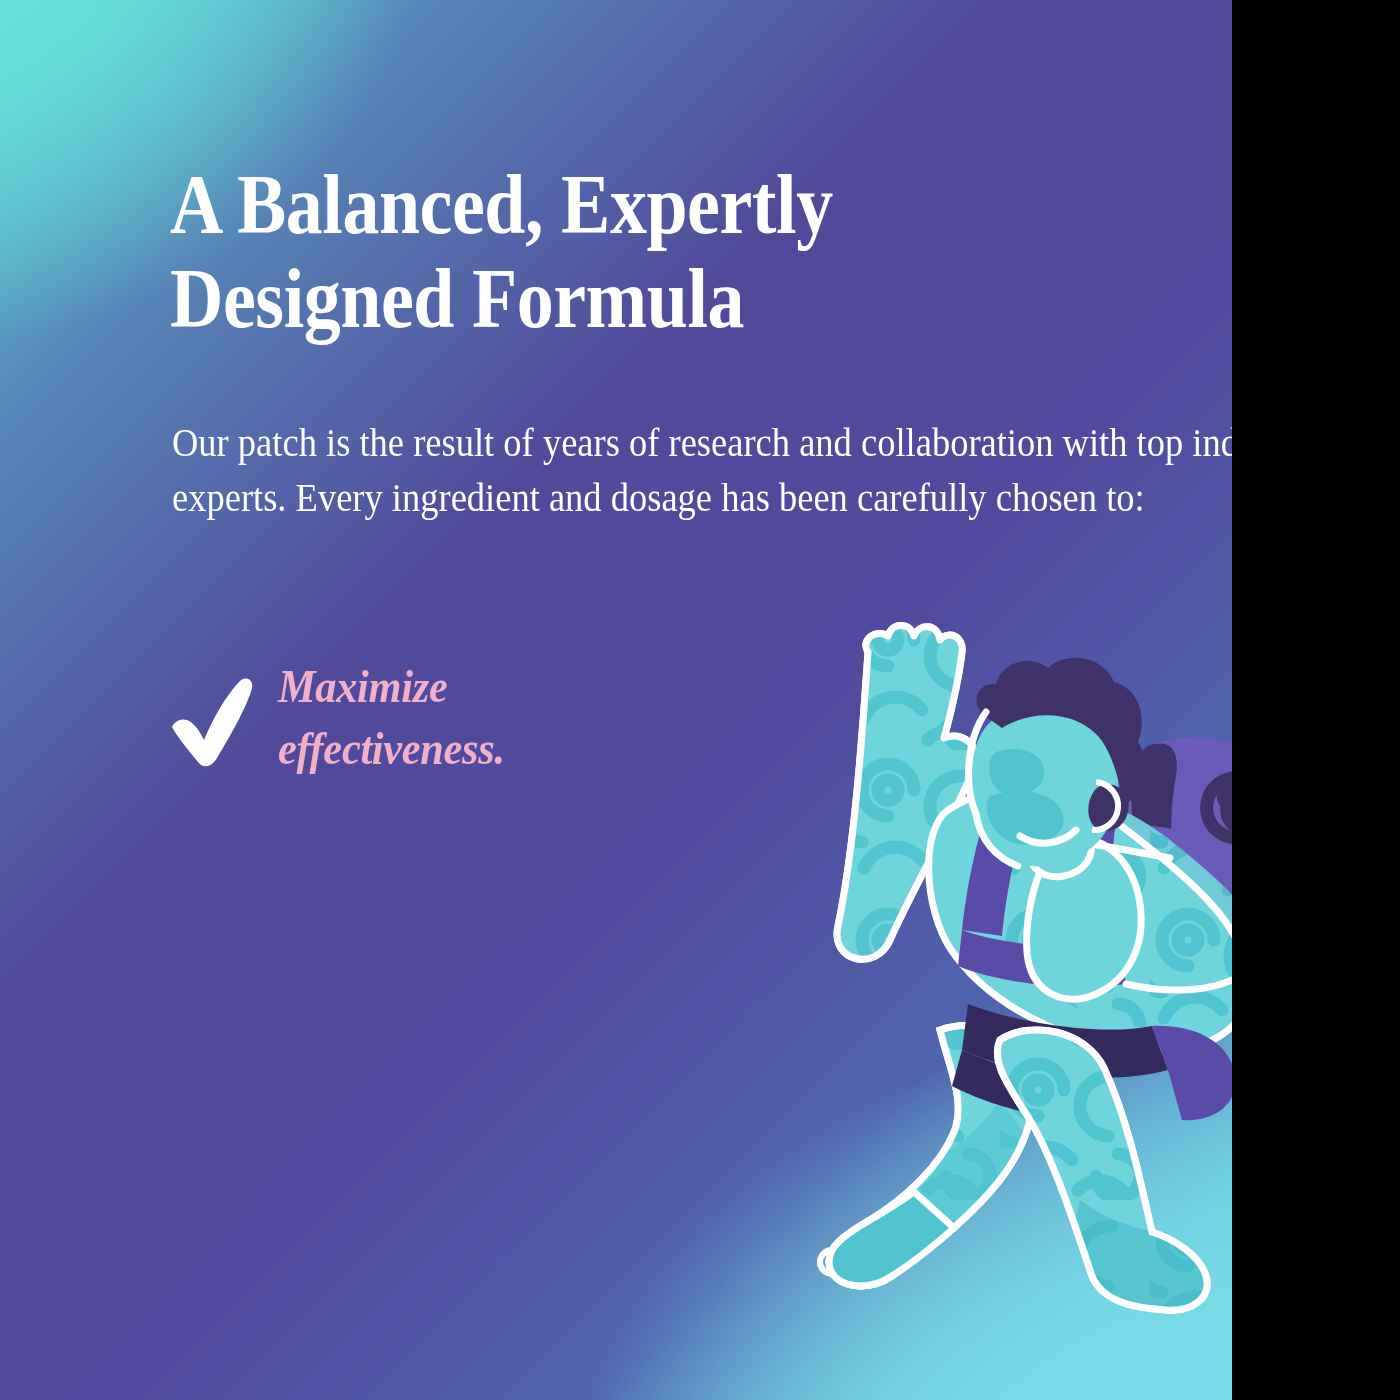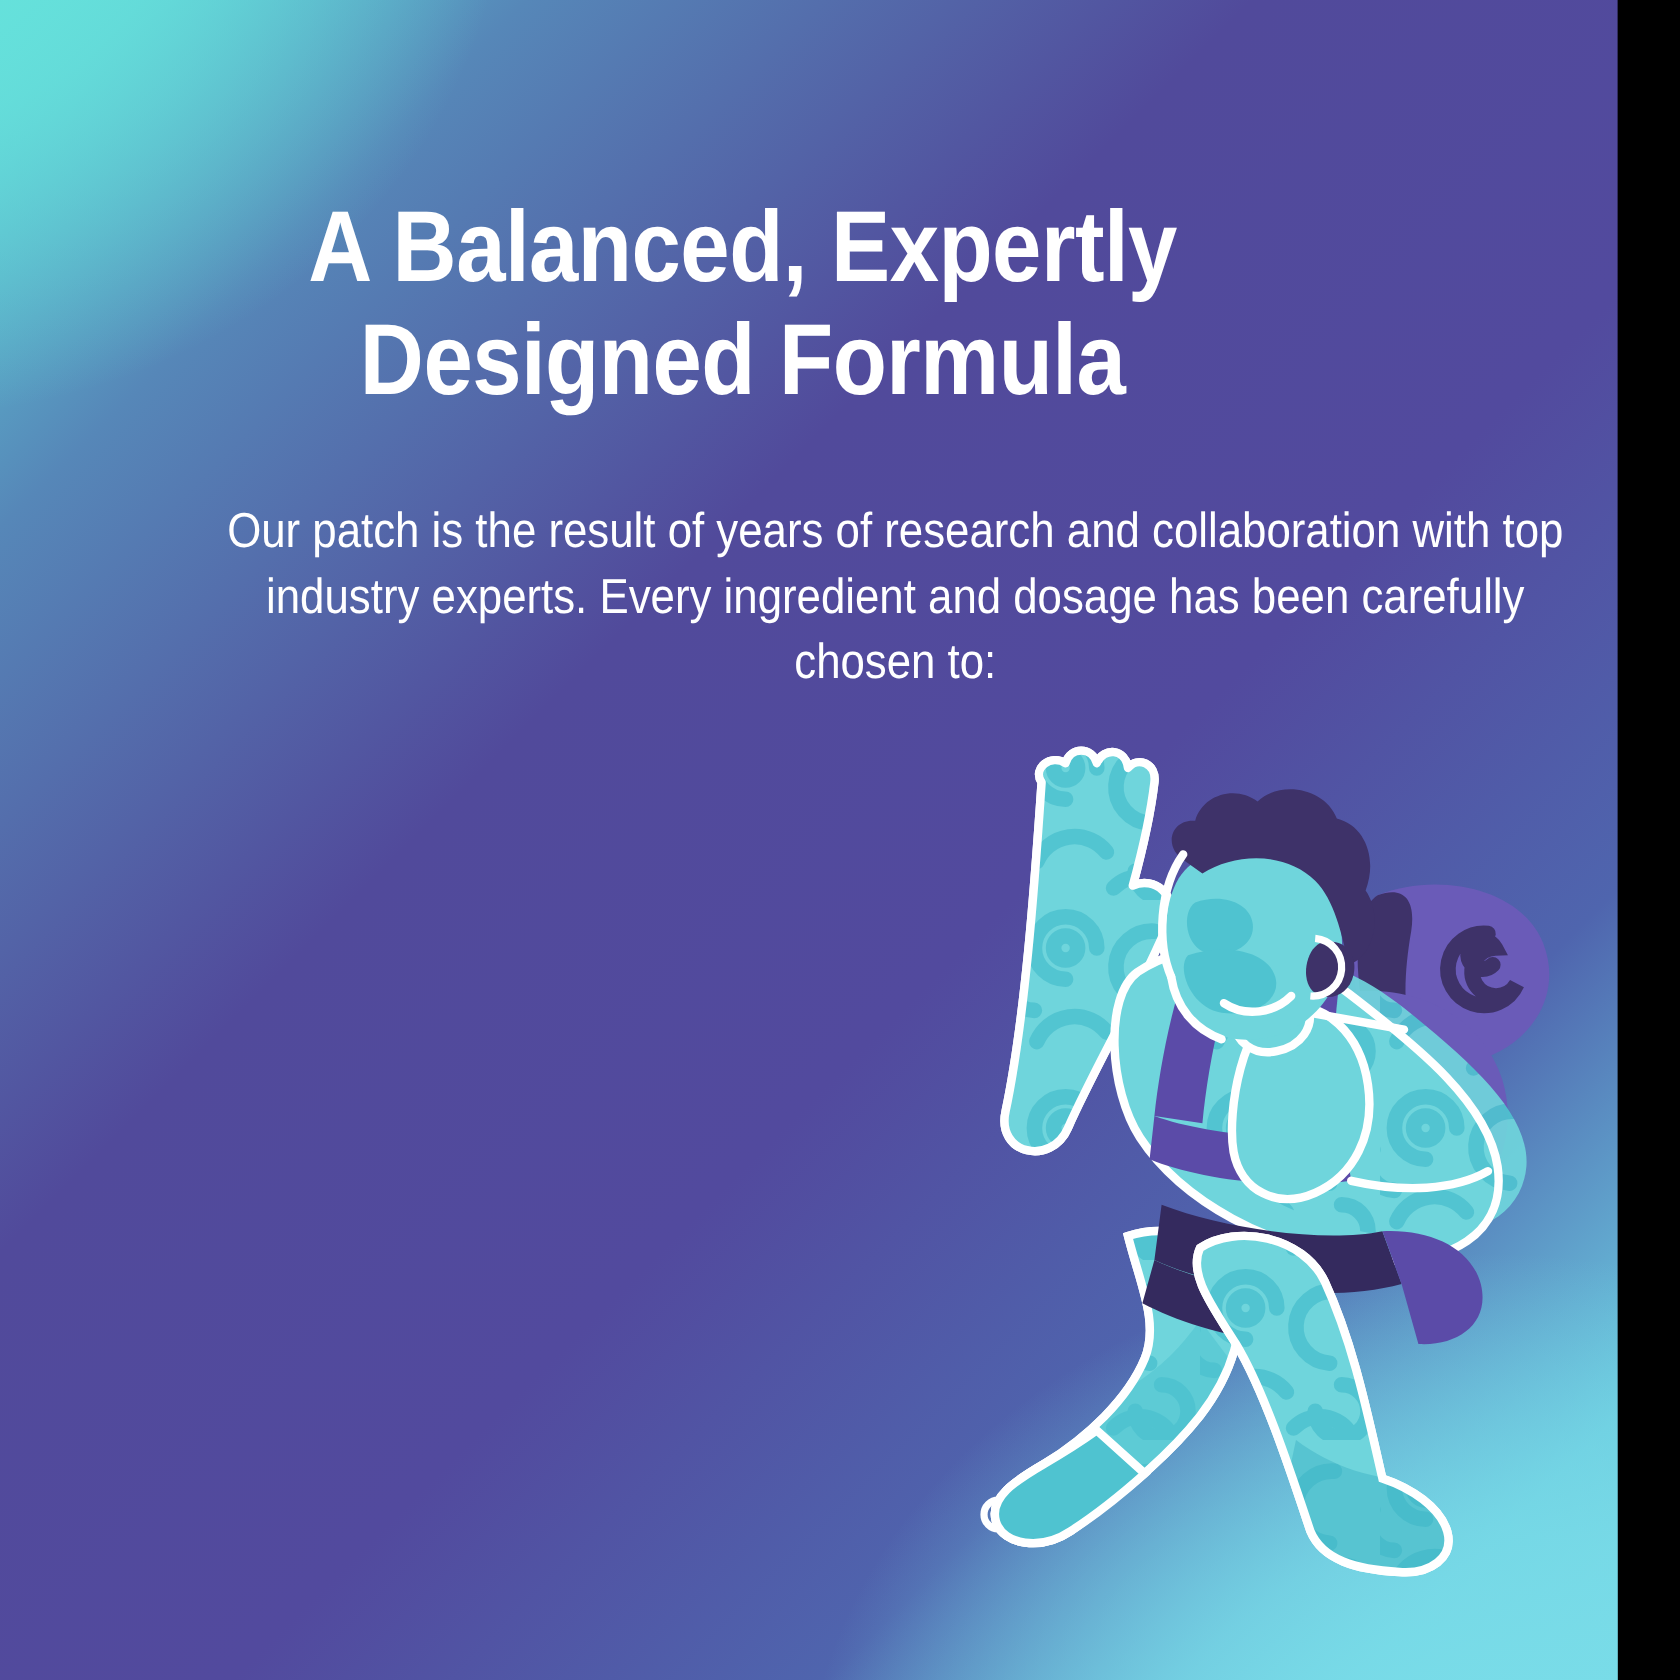--- a/index.html
+++ b/index.html
@@ -2,29 +2,28 @@
 <html><head>
 <meta charset="utf-8">
 <style>
   html, body {
     margin: 0;
     padding: 0;
     background: #000;
   }
   .canvas {
     position: relative;
-    width: 1348px;
+    width: 1232px;
     height: 1400px;
     overflow: hidden;
-    font-family: Liberation Sans, sans-serif;
+    font-family: Liberation Serif, serif;
     background:
       radial-gradient(ellipse 1100px 900px at 92% 108%, #79DCE8 0%, #79DCE8 10%, rgba(121,220,232,0.75) 26%, rgba(121,220,232,0.0) 52%),
       radial-gradient(ellipse 900px 820px at -6% -8%, #66E2DB 0%, #66E2DB 8%, rgba(102,226,219,0.78) 26%, rgba(102,226,219,0.0) 56%),
       linear-gradient(135deg, #5FD9DC 0%, #5687B8 16%, #514A9B 38%, #524A9E 58%, #4F65AE 76%, #6BCADF 92%, #76DAE7 100%);
-    text-align: center;
   }
 
   
   .headline {
     position: absolute;
     left: 170px;
     top: 158px;
     width: 1020px;
     color: #ffffff;
     font-size: 84px;
@@ -106,20 +105,29 @@
 
 <div class="canvas">
 
   <div class="headline">A Balanced, Expertly
 Designed Formula</div>
 
   <div class="body-copy">Our patch is the result of years of research and collaboration with top industry experts. Every ingredient and dosage has been carefully chosen to:</div>
 
   <div class="bullets">
 
+    <div class="bullet bullet-1">
+      <span class="check">
+        <svg viewBox="0 0 96 110" xmlns="http://www.w3.org/2000/svg">
+          <path d="M12 64 C16 56 25 54 32 60 C37 64 41 71 44 77 C52 58 64 35 79 19 C85 12 94 16 92 25 C88 41 71 72 57 95 C52 104 43 106 38 99 C29 88 18 75 12 64 Z" fill="#FFFFFF"></path>
+        </svg>
+      </span>
+      <span class="bullet-text">Maximize
+effectiveness.</span>
+    </div>
 
 
     <div class="bullet bullet-3">
       
       
     </div>
 
   </div>
 
   <div class="illustration">

